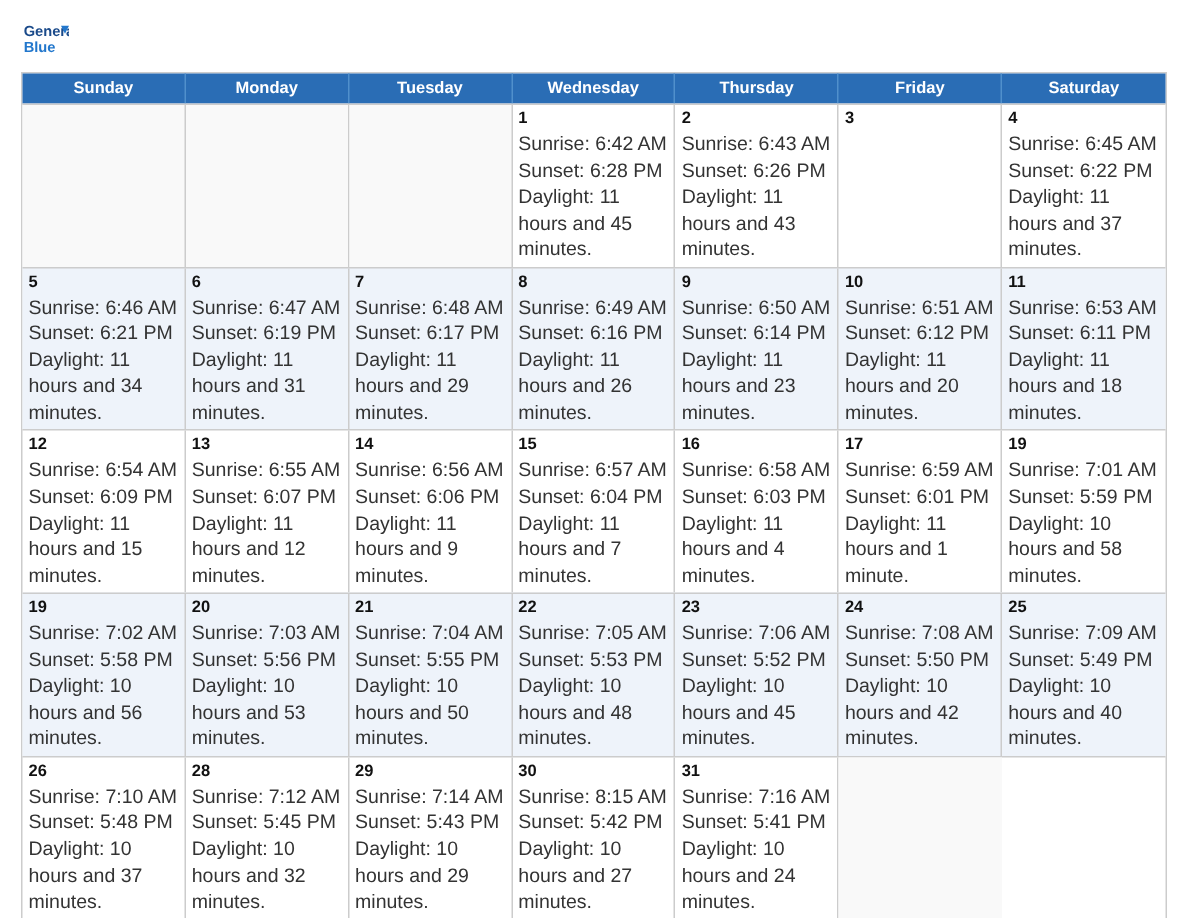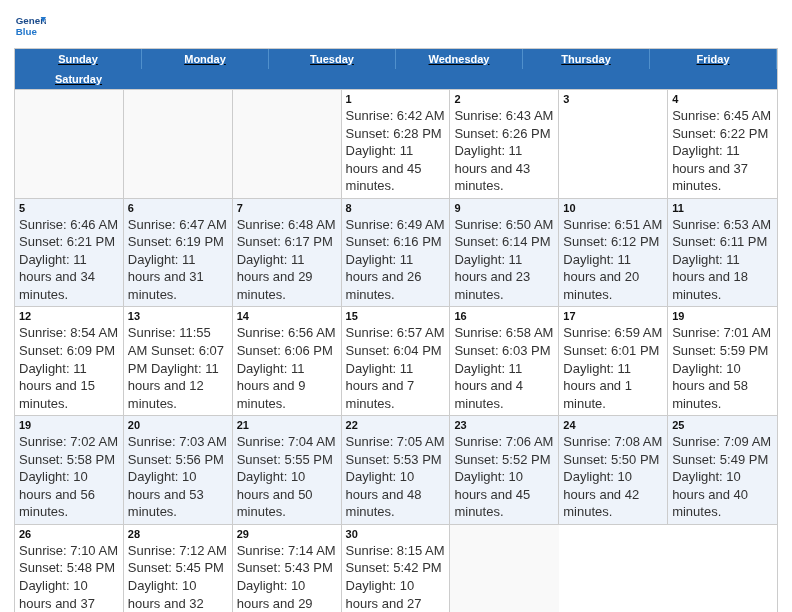--- a/index.html
+++ b/index.html
@@ -45,23 +45,22 @@
       color: #444;
     }
     .calendar {
       flex: 1;
       display: flex;
       flex-direction: column;
       border: 1px solid #ccc;
     }
     .cal-header {
       display: grid;
-      grid-template-columns: repeat(6, 1fr);
+      grid-template-columns: repeat(7, 1fr);
       background: #2a6db5;
-      text-decoration: underline;
     }
     .cal-header-cell {
       color: #fff;
       font-size: 11px;
       font-weight: bold;
       text-align: center;
       padding: 4px 2px;
       border-right: 1px solid #5090cc;
     }
     .cal-header-cell:last-child { border-right: none; }
@@ -206,28 +205,28 @@
             <div class="day-num">11</div>
             <div class="day-info">Sunrise: 6:53 AM
 Sunset: 6:11 PM
 Daylight: 11 hours
 and 18 minutes.</div>
           </div>
         </div>
         <div class="cal-row">
           <div class="cal-cell">
             <div class="day-num">12</div>
-            <div class="day-info">Sunrise: 8:54 AM
+            <div class="day-info">Sunrise: 6:54 AM
 Sunset: 6:09 PM
 Daylight: 11 hours
 and 15 minutes.</div>
           </div>
           <div class="cal-cell">
             <div class="day-num">13</div>
-            <div class="day-info">Sunrise: 11:55 AM
+            <div class="day-info">Sunrise: 6:55 AM
 Sunset: 6:07 PM
 Daylight: 11 hours
 and 12 minutes.</div>
           </div>
           <div class="cal-cell">
             <div class="day-num">14</div>
             <div class="day-info">Sunrise: 6:56 AM
 Sunset: 6:06 PM
 Daylight: 11 hours
 and 9 minutes.</div>
@@ -333,18 +332,25 @@
 Sunset: 5:43 PM
 Daylight: 10 hours
 and 29 minutes.</div>
           </div>
           <div class="cal-cell">
             <div class="day-num">30</div>
             <div class="day-info">Sunrise: 8:15 AM
 Sunset: 5:42 PM
 Daylight: 10 hours
 and 27 minutes.</div>
+          </div>
+          <div class="cal-cell">
+            <div class="day-num">31</div>
+            <div class="day-info">Sunrise: 7:16 AM
+Sunset: 5:41 PM
+Daylight: 10 hours
+and 24 minutes.</div>
           </div>
           <div class="cal-cell empty"></div>
         </div>
       </div>
   </div>
 </div>
 
 </body></html>

